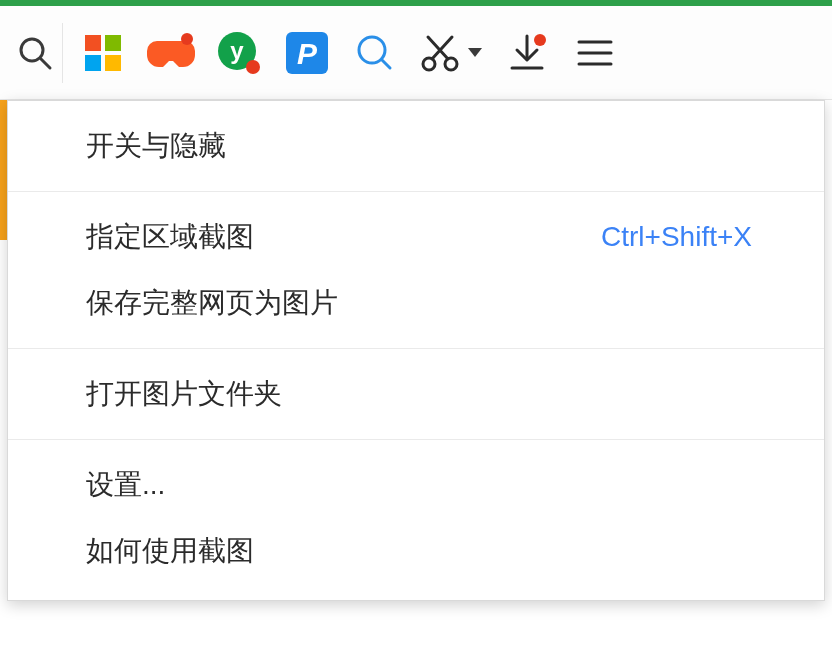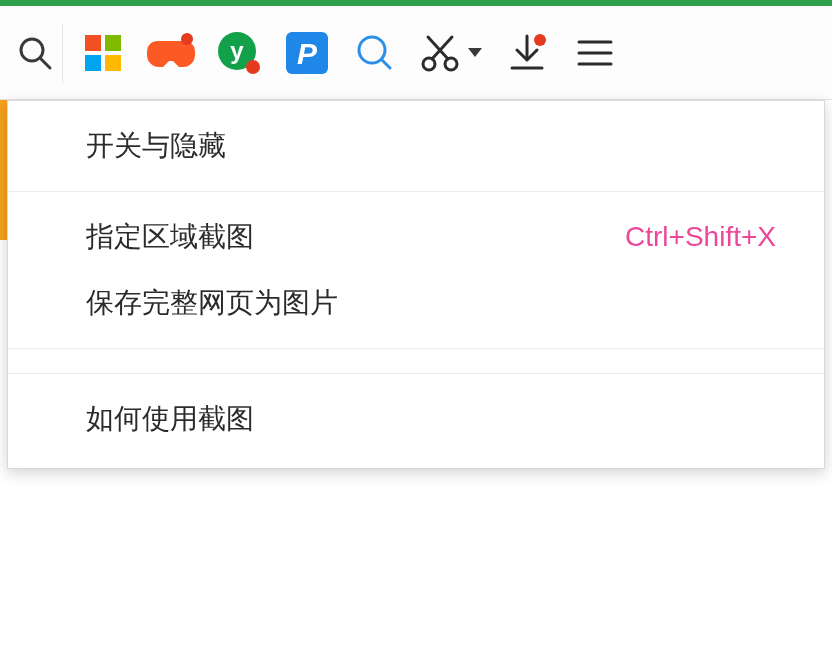--- a/index.html
+++ b/index.html
@@ -71,27 +71,27 @@
     }
     .menu-section {
       padding: 12px 0;
       border-bottom: 1px solid #eaeaea;
     }
     .menu-section:last-child { border-bottom: none; padding-bottom: 0; }
     .menu-item {
       display: flex;
       align-items: center;
       justify-content: space-between;
-      padding: 14px 48px 14px 78px;
+      padding: 14px 72px 14px 78px;
       font-size: 28px;
       color: #2b2b2b;
       cursor: pointer;
     }
     .shortcut {
-      color: #ec4899;
+      color: #3b82f6;
       font-size: 28px;
     }
     
     .icon { display: inline-flex; align-items: center; justify-content: center; }
   </style>
 </head>
 <body>
 
 <div class="top-green-bar"></div>
 
@@ -203,22 +203,30 @@
     <div class="menu-item">
       <span>指定区域截图</span>
       <span class="shortcut">Ctrl+Shift+X</span>
     </div>
     <div class="menu-item">
       <span>保存完整网页为图片</span>
     </div>
   </div>
 
   <div class="menu-section">
-  </div>
-
-  <div class="menu-section">
+    <div class="menu-item">
+      <span>打开图片文件夹</span>
+      <span class="shortcut"></span>
+    </div>
+  </div>
+
+  <div class="menu-section">
+    <div class="menu-item">
+      <span>设置...</span>
+      <span class="shortcut"></span>
+    </div>
     <div class="menu-item">
       <span>如何使用截图</span>
       <span class="shortcut"></span>
     </div>
   </div>
 
 </div>
 
 </body></html>

